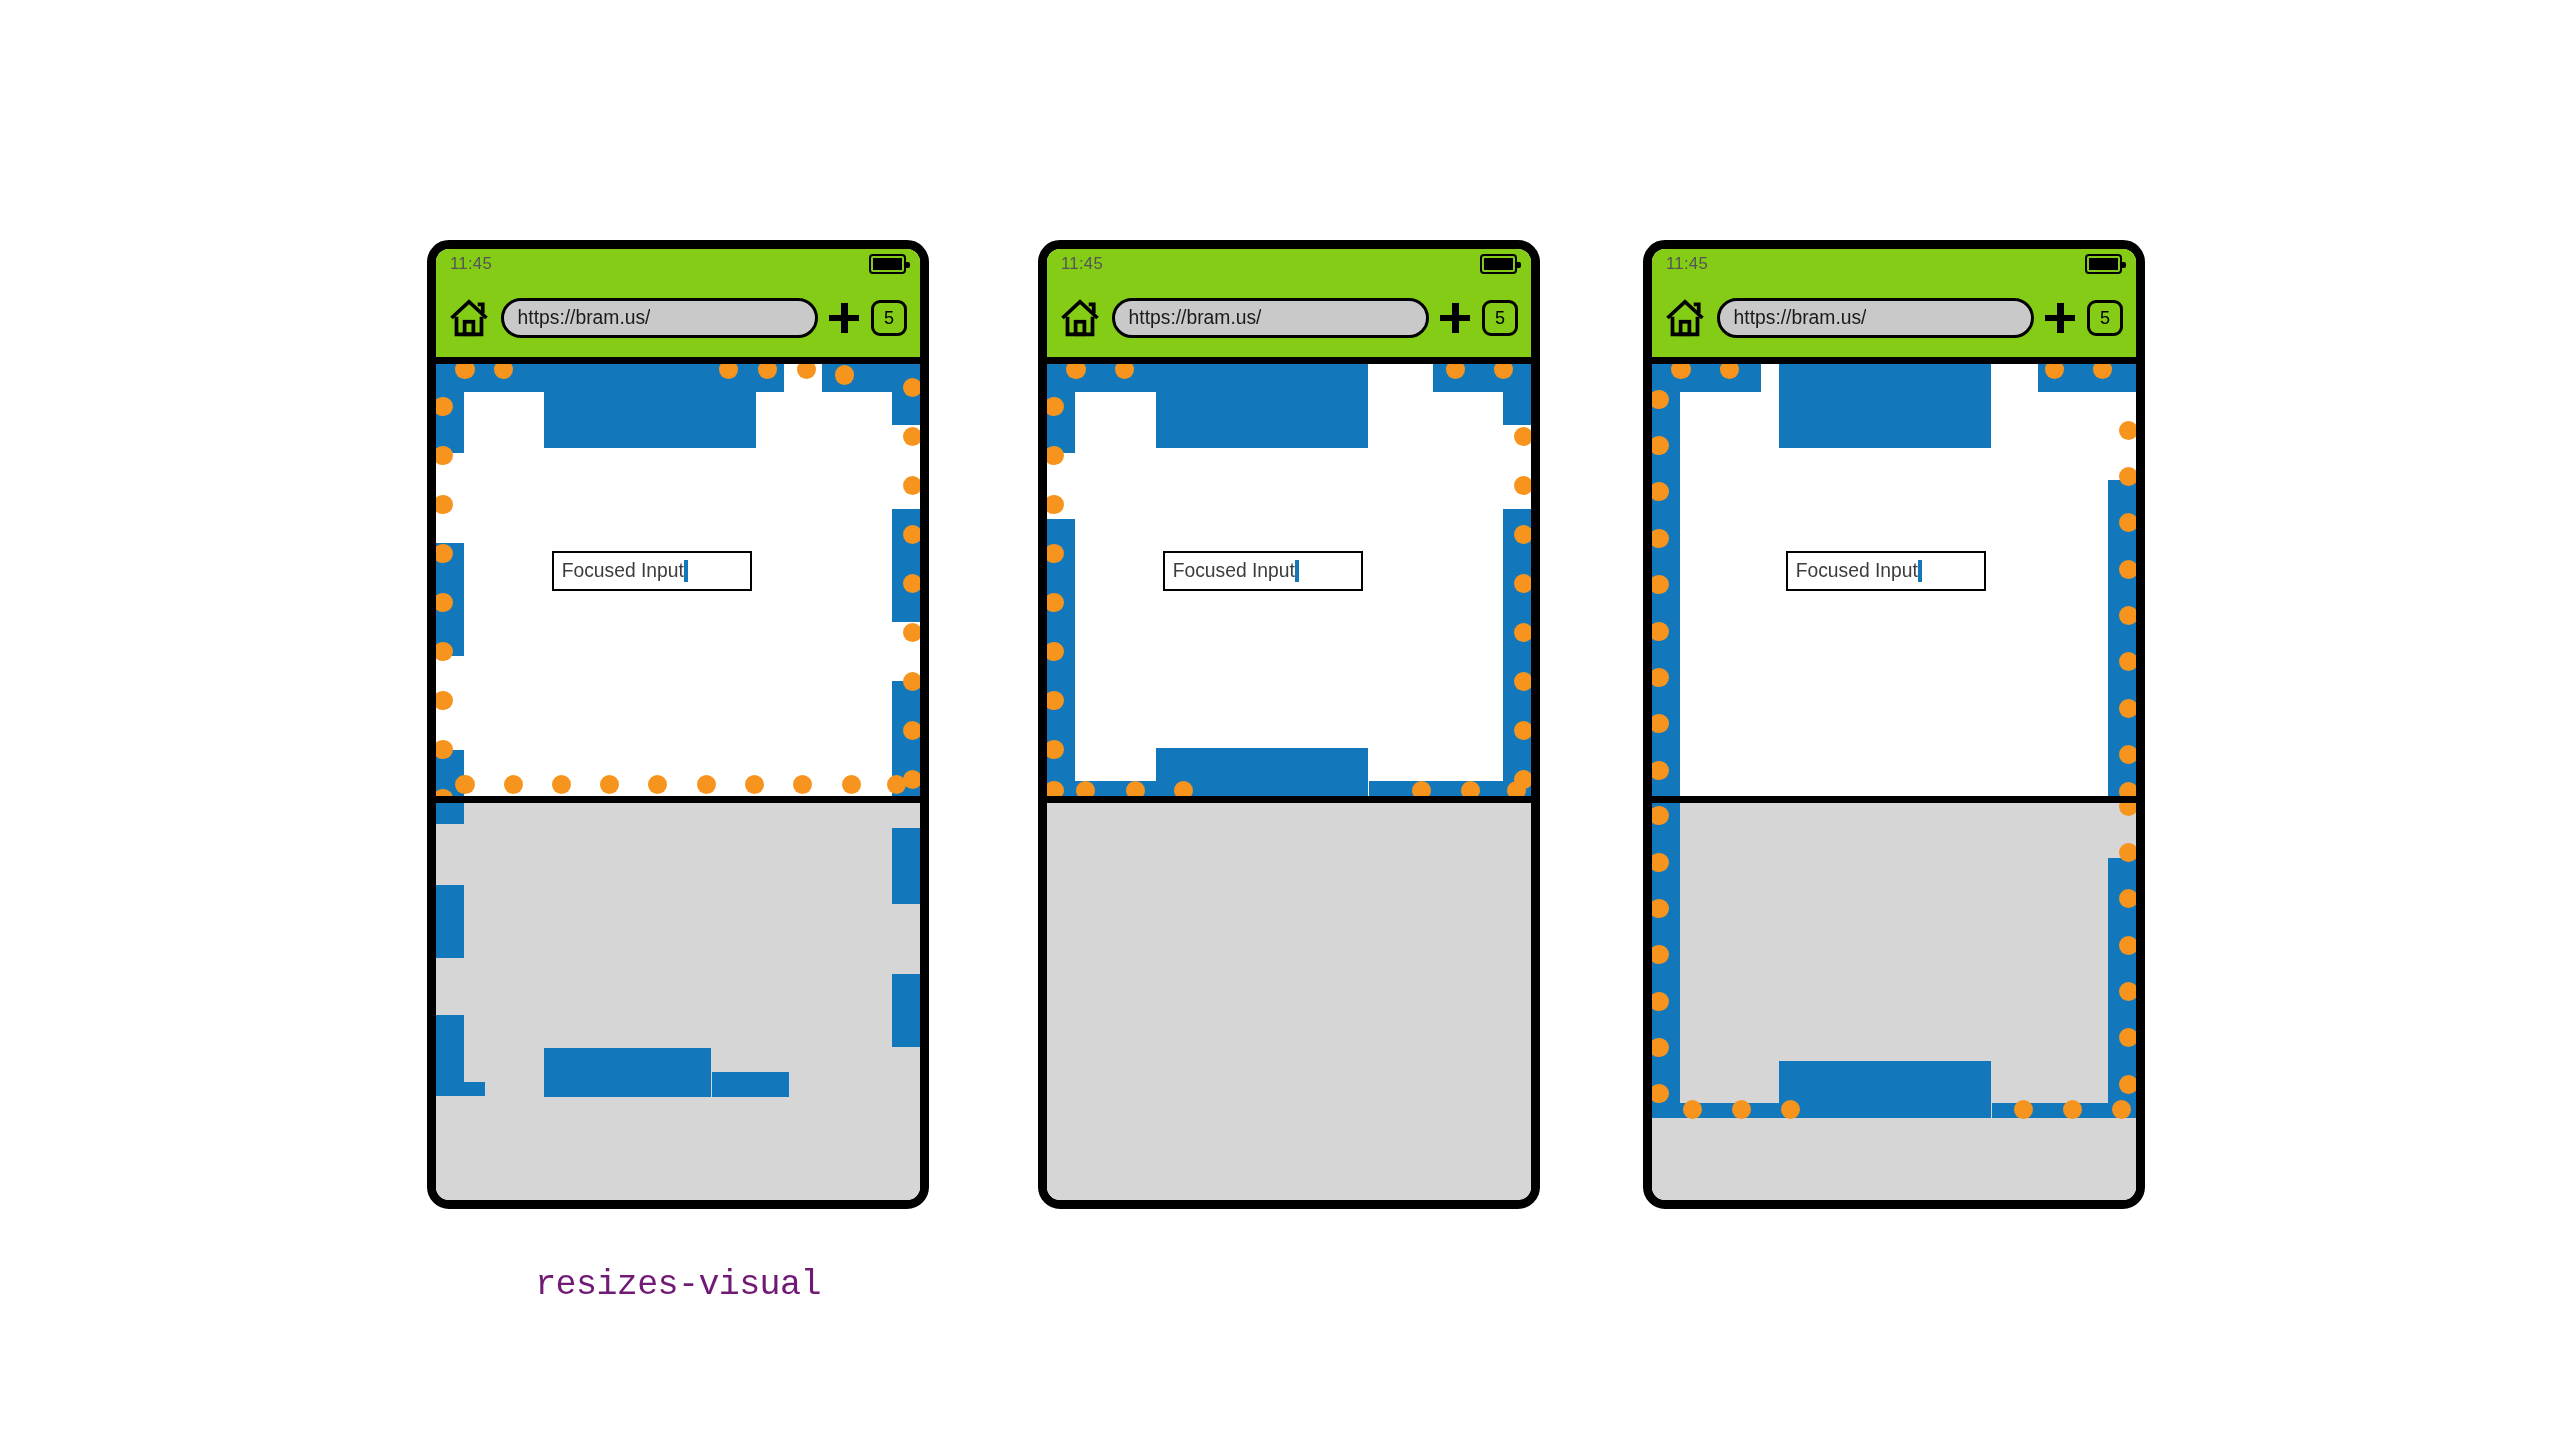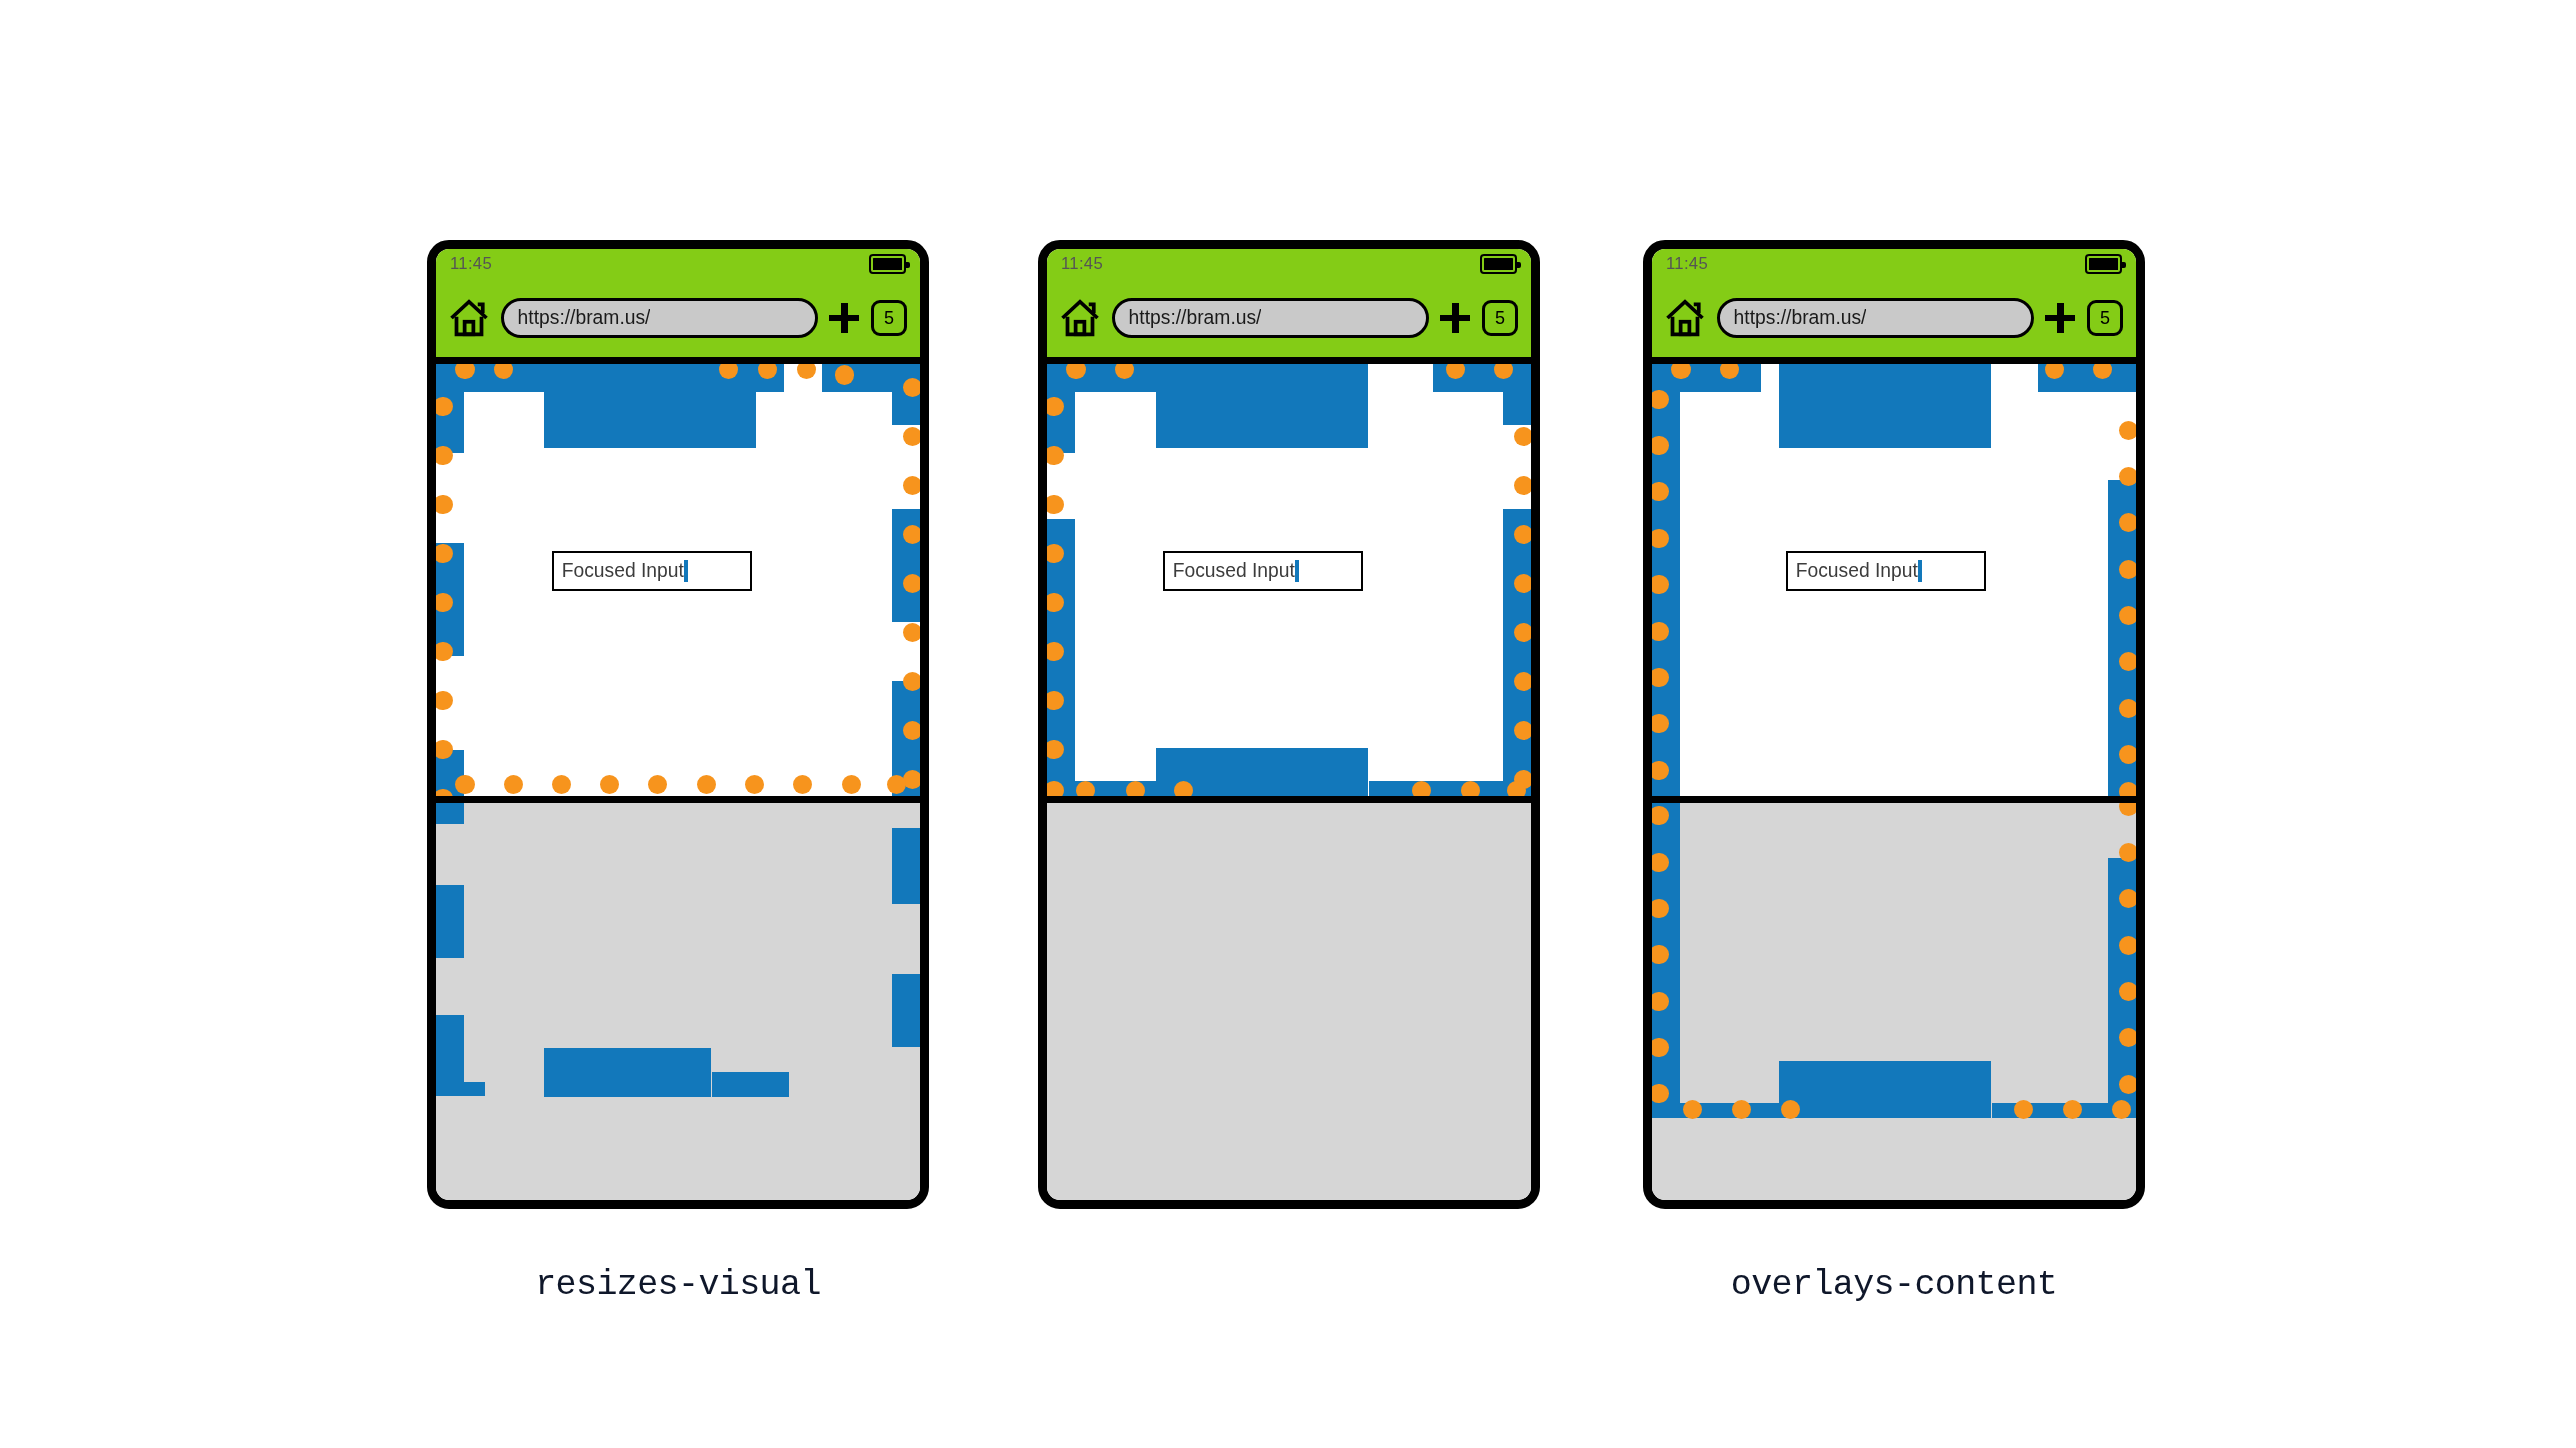--- a/index.html
+++ b/index.html
@@ -51,21 +51,21 @@
   
   .dot{position:absolute;width:19.3px;height:19.3px;border-radius:50%;background:#f7941d;}
 
   
   .inputbox{position:absolute;border:2.6px solid #000;background:#fff;
             display:flex;align-items:center;padding:0 7.7px;box-sizing:border-box;}
   .inputtext{font-size:19.3px;color:#3c3c3c;white-space:nowrap;}
   .caret{display:inline-block;width:3.2px;height:22px;background:#1278bb;margin-left:0.6px;}
 
   
-  .caption{position:absolute;text-align:center;font-size:35px;color:#0f172a;
+  .caption{position:absolute;text-align:center;font-size:35px;color:#701a75;
            font-family:"Liberation Mono",monospace;letter-spacing:-0.6px;white-space:nowrap;}
 </style>
 </head>
 <body>
 
 <div class="stage">
 
   <div class="phone" style="left:427px;top:240px;width:502px;height:969px;">
 
     <div class="chrome" style="height:115px;">
@@ -335,16 +335,15 @@
 
       <div class="dot" style="left:31px;top:297px;"></div>
       <div class="dot" style="left:80px;top:297px;"></div>
       <div class="dot" style="left:129px;top:297px;"></div>
       <div class="dot" style="left:362px;top:297px;"></div>
       <div class="dot" style="left:411px;top:297px;"></div>
       <div class="dot" style="left:460px;top:297px;"></div>
     </div>
   </div>
 
-  <div class="caption" style="left:1643px;top:1265px;width:502px;">overlays-content</div>
 
 </div>
 
 
 </body></html>

